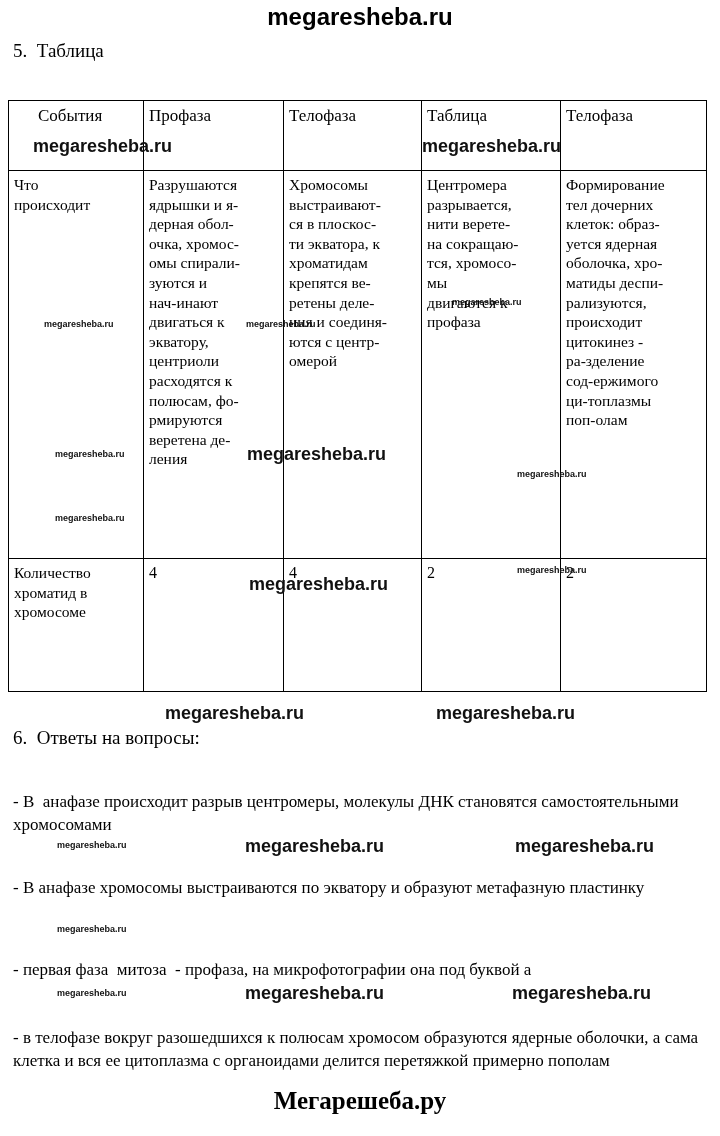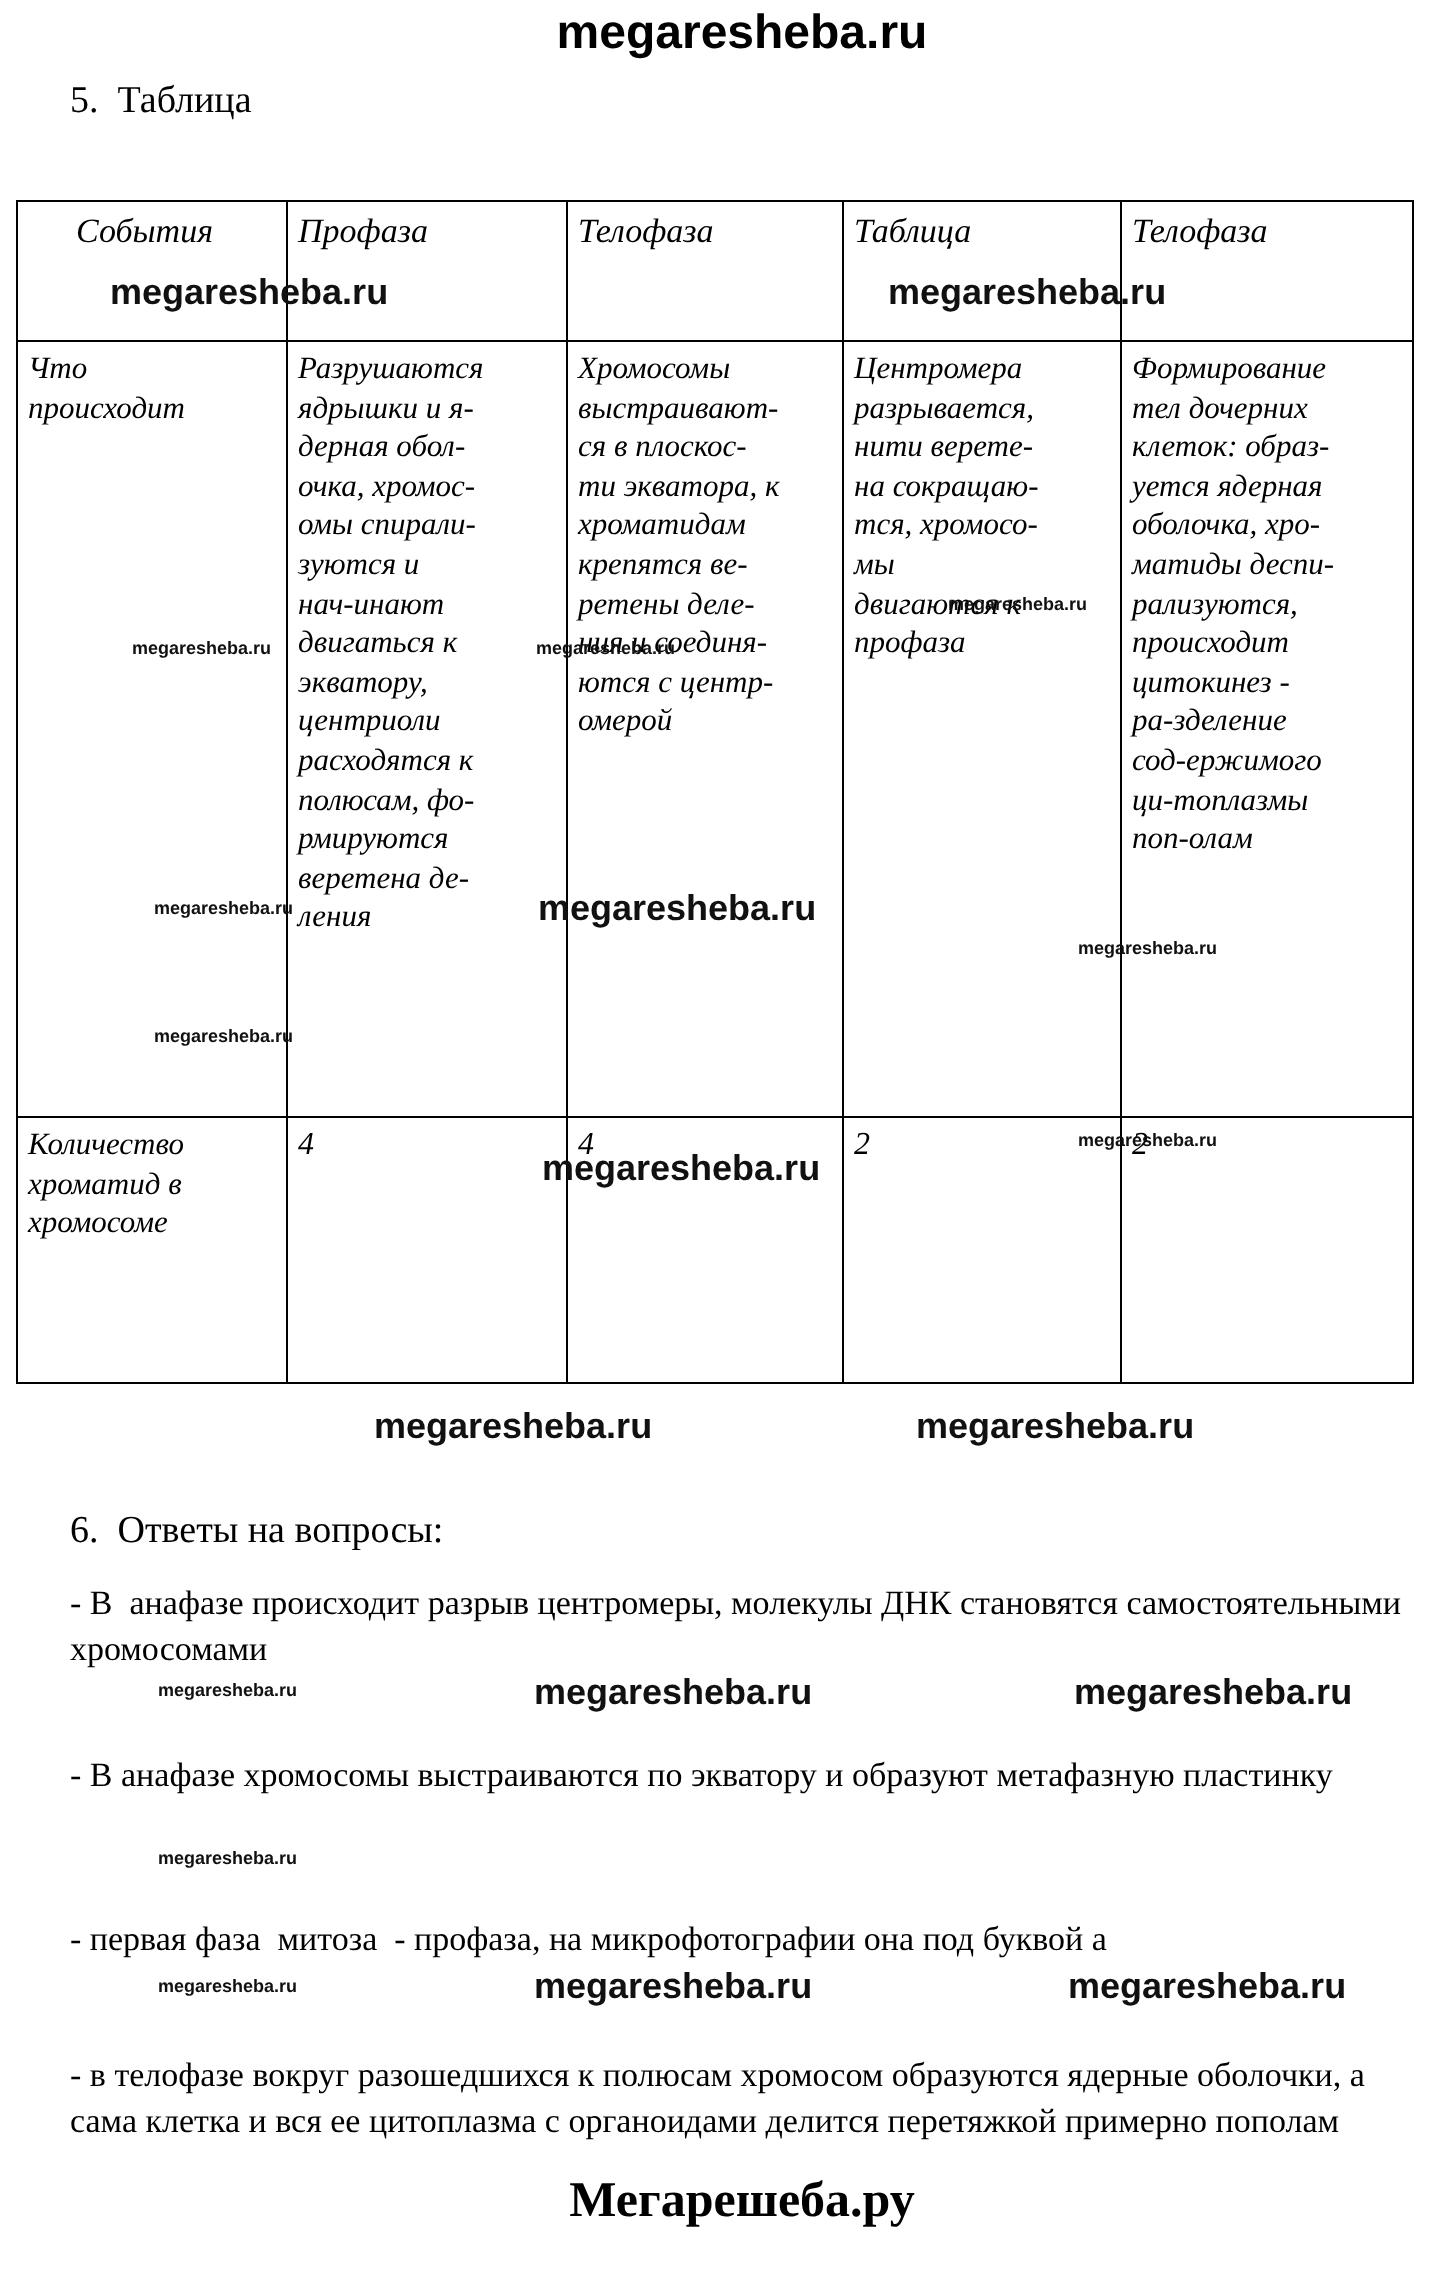--- a/index.html
+++ b/index.html
@@ -1,43 +1,43 @@
 <!DOCTYPE html>
 <html><head>
 <meta charset="utf-8">
 <style>
-  * { box-sizing: border-box; padding-left: 22px; }
+  * { box-sizing: border-box; }
   html, body { margin: 0; padding: 0; }
   body {
     width: 720px; height: 1136px;
     background: #ffffff; color: #000;
     position: relative; overflow: hidden;
     font-family: "Liberation Serif", serif;
   }
   .top-brand {
     position: absolute; top: 3px; left: 0; width: 100%;
     text-align: center; font-family: "Liberation Sans", sans-serif;
     font-weight: 700; font-size: 24px;
   }
   .sec-title {
     position: absolute; left: 13px; font-size: 19px; white-space: pre-wrap;
   }
   #sec5 { top: 40px; }
-  #sec6 { top: 727px; margin-top: 28px; }
+  #sec6 { top: 727px; }
 
   .main-table {
     position: absolute; left: 8px; top: 100px;
     width: 698px; border-collapse: collapse; table-layout: fixed;
     background: #fff;
   }
   .main-table th, .main-table td {
     border: 1px solid #000; vertical-align: top; text-align: left;
     padding: 4px 4px 3px 5px; font-weight: 400;
     font-size: 15.5px; line-height: 19.6px;
-    white-space: pre-line; overflow: hidden; font-style: italic;
+    white-space: pre-line; overflow: hidden;
   }
   .main-table th { font-size: 17px; line-height: 21px; }
   th.first { padding-left: 29px; }
   tr.hdr   { height: 70px; }
   tr.what  { height: 388px; }
   tr.count { height: 133px; }
   td.num { font-size: 16px; }
 
   .answer {
     position: absolute; left: 13px; width: 694px;

